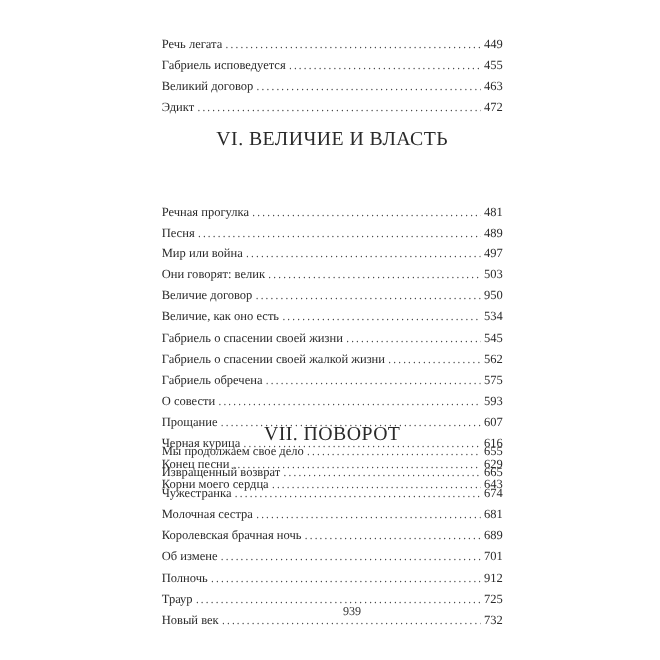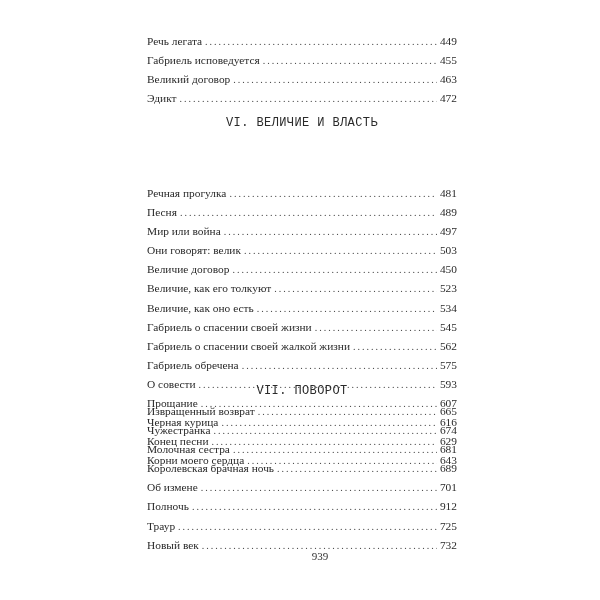--- a/index.html
+++ b/index.html
@@ -5,21 +5,21 @@
   html, body { margin: 0; padding: 0; background: #ffffff; }
   body { width: 600px; height: 600px; position: relative; overflow: hidden;
          font-family: "Liberation Serif", "DejaVu Serif", serif; color: #2a2a2a; }
   .page { position: absolute; left: 0; top: 0; width: 600px; height: 600px; background: #fff; }
   .block { position: absolute; left: 147px; width: 310px; }
   .row { display: flex; align-items: flex-end; height: 19.1px; font-size: 11.4px; line-height: 19.1px; white-space: nowrap; }
   .row .title { flex: 0 0 auto; padding-right: 3px; }
   .row .dots { flex: 1 1 auto; overflow: hidden; letter-spacing: 1.9px; color: #444; font-size: 10px; }
   .row .dots::before { content: ". . . . . . . . . . . . . . . . . . . . . . . . . . . . . . . . . . . . . . . . . . . . . . . . . . . . . . . . . . . . . . . . . . . . . . . . . . . . . . . . . . . . . . . . . . ."; letter-spacing: 0; word-spacing: -0.5px; }
   .row .pg { flex: 0 0 auto; padding-left: 3px; text-align: right; }
-  .heading { position: absolute; left: 147px; width: 310px; text-align: center; font-size: 12px; letter-spacing: 0.4px; color: #2a2a2a; font-family: Liberation Mono, monospace; }
+  .heading { position: absolute; left: 147px; width: 310px; text-align: center; font-size: 18px; letter-spacing: 0.4px; color: #2a2a2a; }
   .folio { position: absolute; left: 0; width: 600px; text-align: center; top: 550px; font-size: 11px; color: #333; margin-left: 20px; }
 </style>
 </head>
 <body>
 
 <div class="page">
 
   <div class="block" style="top:32px;">
     <div class="row">
         <span class="title">Речь легата</span>
@@ -62,26 +62,21 @@
         <span class="pg">497</span>
       </div>
     <div class="row">
         <span class="title">Они говорят: велик</span>
         <span class="dots"></span>
         <span class="pg">503</span>
       </div>
     <div class="row">
         <span class="title">Величие договор</span>
         <span class="dots"></span>
-        <span class="pg">450</span>
-      </div>
-    <div class="row">
-        <span class="title">Величие, как его толкуют</span>
-        <span class="dots"></span>
-        <span class="pg">523</span>
+        <span class="pg">950</span>
       </div>
     <div class="row">
         <span class="title">Величие, как оно есть</span>
         <span class="dots"></span>
         <span class="pg">534</span>
       </div>
     <div class="row">
         <span class="title">Габриель о спасении своей жизни</span>
         <span class="dots"></span>
         <span class="pg">545</span>
@@ -120,20 +115,25 @@
         <span class="title">Корни моего сердца</span>
         <span class="dots"></span>
         <span class="pg">643</span>
       </div>
   </div>
 
   <div class="heading" style="top:384px;">VII. ПОВОРОТ</div>
 
   <div class="block" style="top:402px;">
     <div class="row">
+        <span class="title">Мы продолжаем свое дело</span>
+        <span class="dots"></span>
+        <span class="pg">655</span>
+      </div>
+    <div class="row">
         <span class="title">Извращенный возврат</span>
         <span class="dots"></span>
         <span class="pg">665</span>
       </div>
     <div class="row">
         <span class="title">Чужестранка</span>
         <span class="dots"></span>
         <span class="pg">674</span>
       </div>
     <div class="row">

